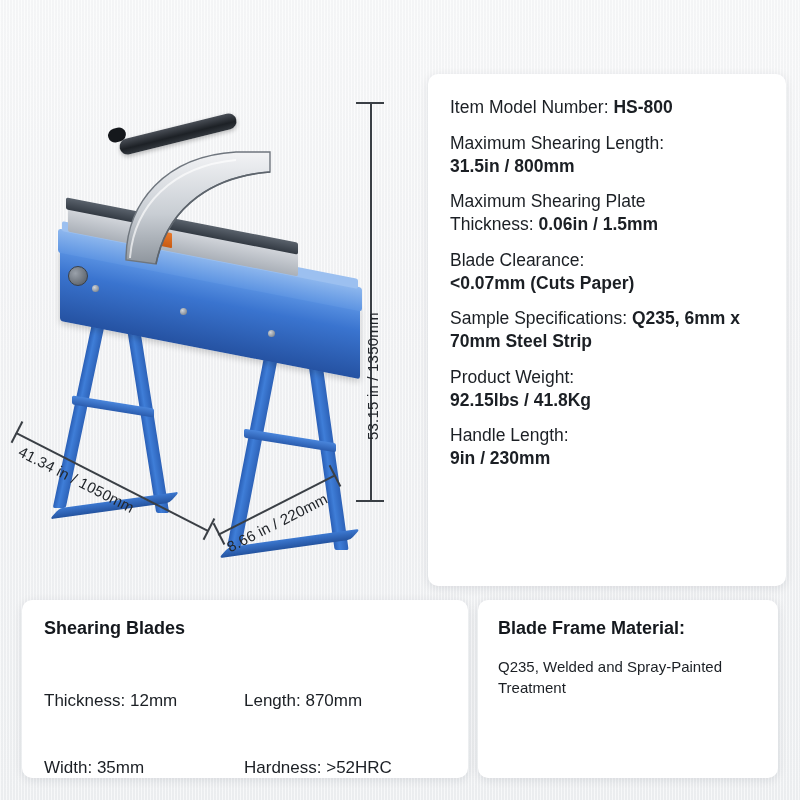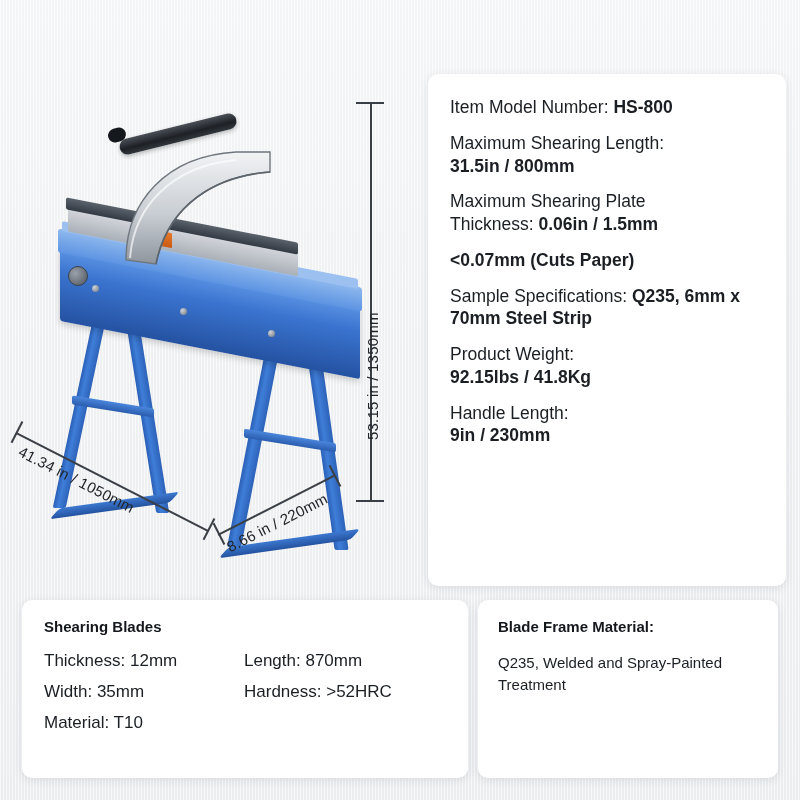--- a/index.html
+++ b/index.html
@@ -253,34 +253,35 @@
     padding: 18px 22px;
   }
   .card-right {
     left: 478px;
     top: 600px;
     width: 300px;
     height: 178px;
     padding: 18px 20px;
   }
   .card-title {
-    font-size: 15px;
+    font-size: 18px;
     font-weight: 700;
     color: #14181d;
     margin-bottom: 16px;
   }
   .card-title.two-line { line-height: 1.2; }
   .blade-grid {
     display: grid;
     grid-template-columns: 200px auto;
     row-gap: 11px;
   }
   .blade-cell {
     font-size: 17px;
     color: #1b1f24;
+    margin-top: 36px;
   }
   .card-text {
     font-size: 15px;
     color: #1b1f24;
     line-height: 1.45;
   }
 </style>
 </head>
 <body>
 
@@ -360,20 +361,21 @@
     </div>
 
     <div class="spec-row">
       <div>Maximum Shearing Plate</div>
       <div>Thickness:
         <span class="spec-value">0.06in / 1.5mm</span>
       </div>
     </div>
 
     <div class="spec-row">
+      <div class="spec-label">Blade Clearance:</div>
       <div class="spec-value">&lt;0.07mm (Cuts Paper)</div>
     </div>
 
     <div class="spec-row">
       <span class="spec-label">Sample Specifications:</span>
       <span class="spec-value">Q235, 6mm x 70mm Steel Strip</span>
     </div>
 
     <div class="spec-row">
       <div class="spec-label">Product Weight:</div>

